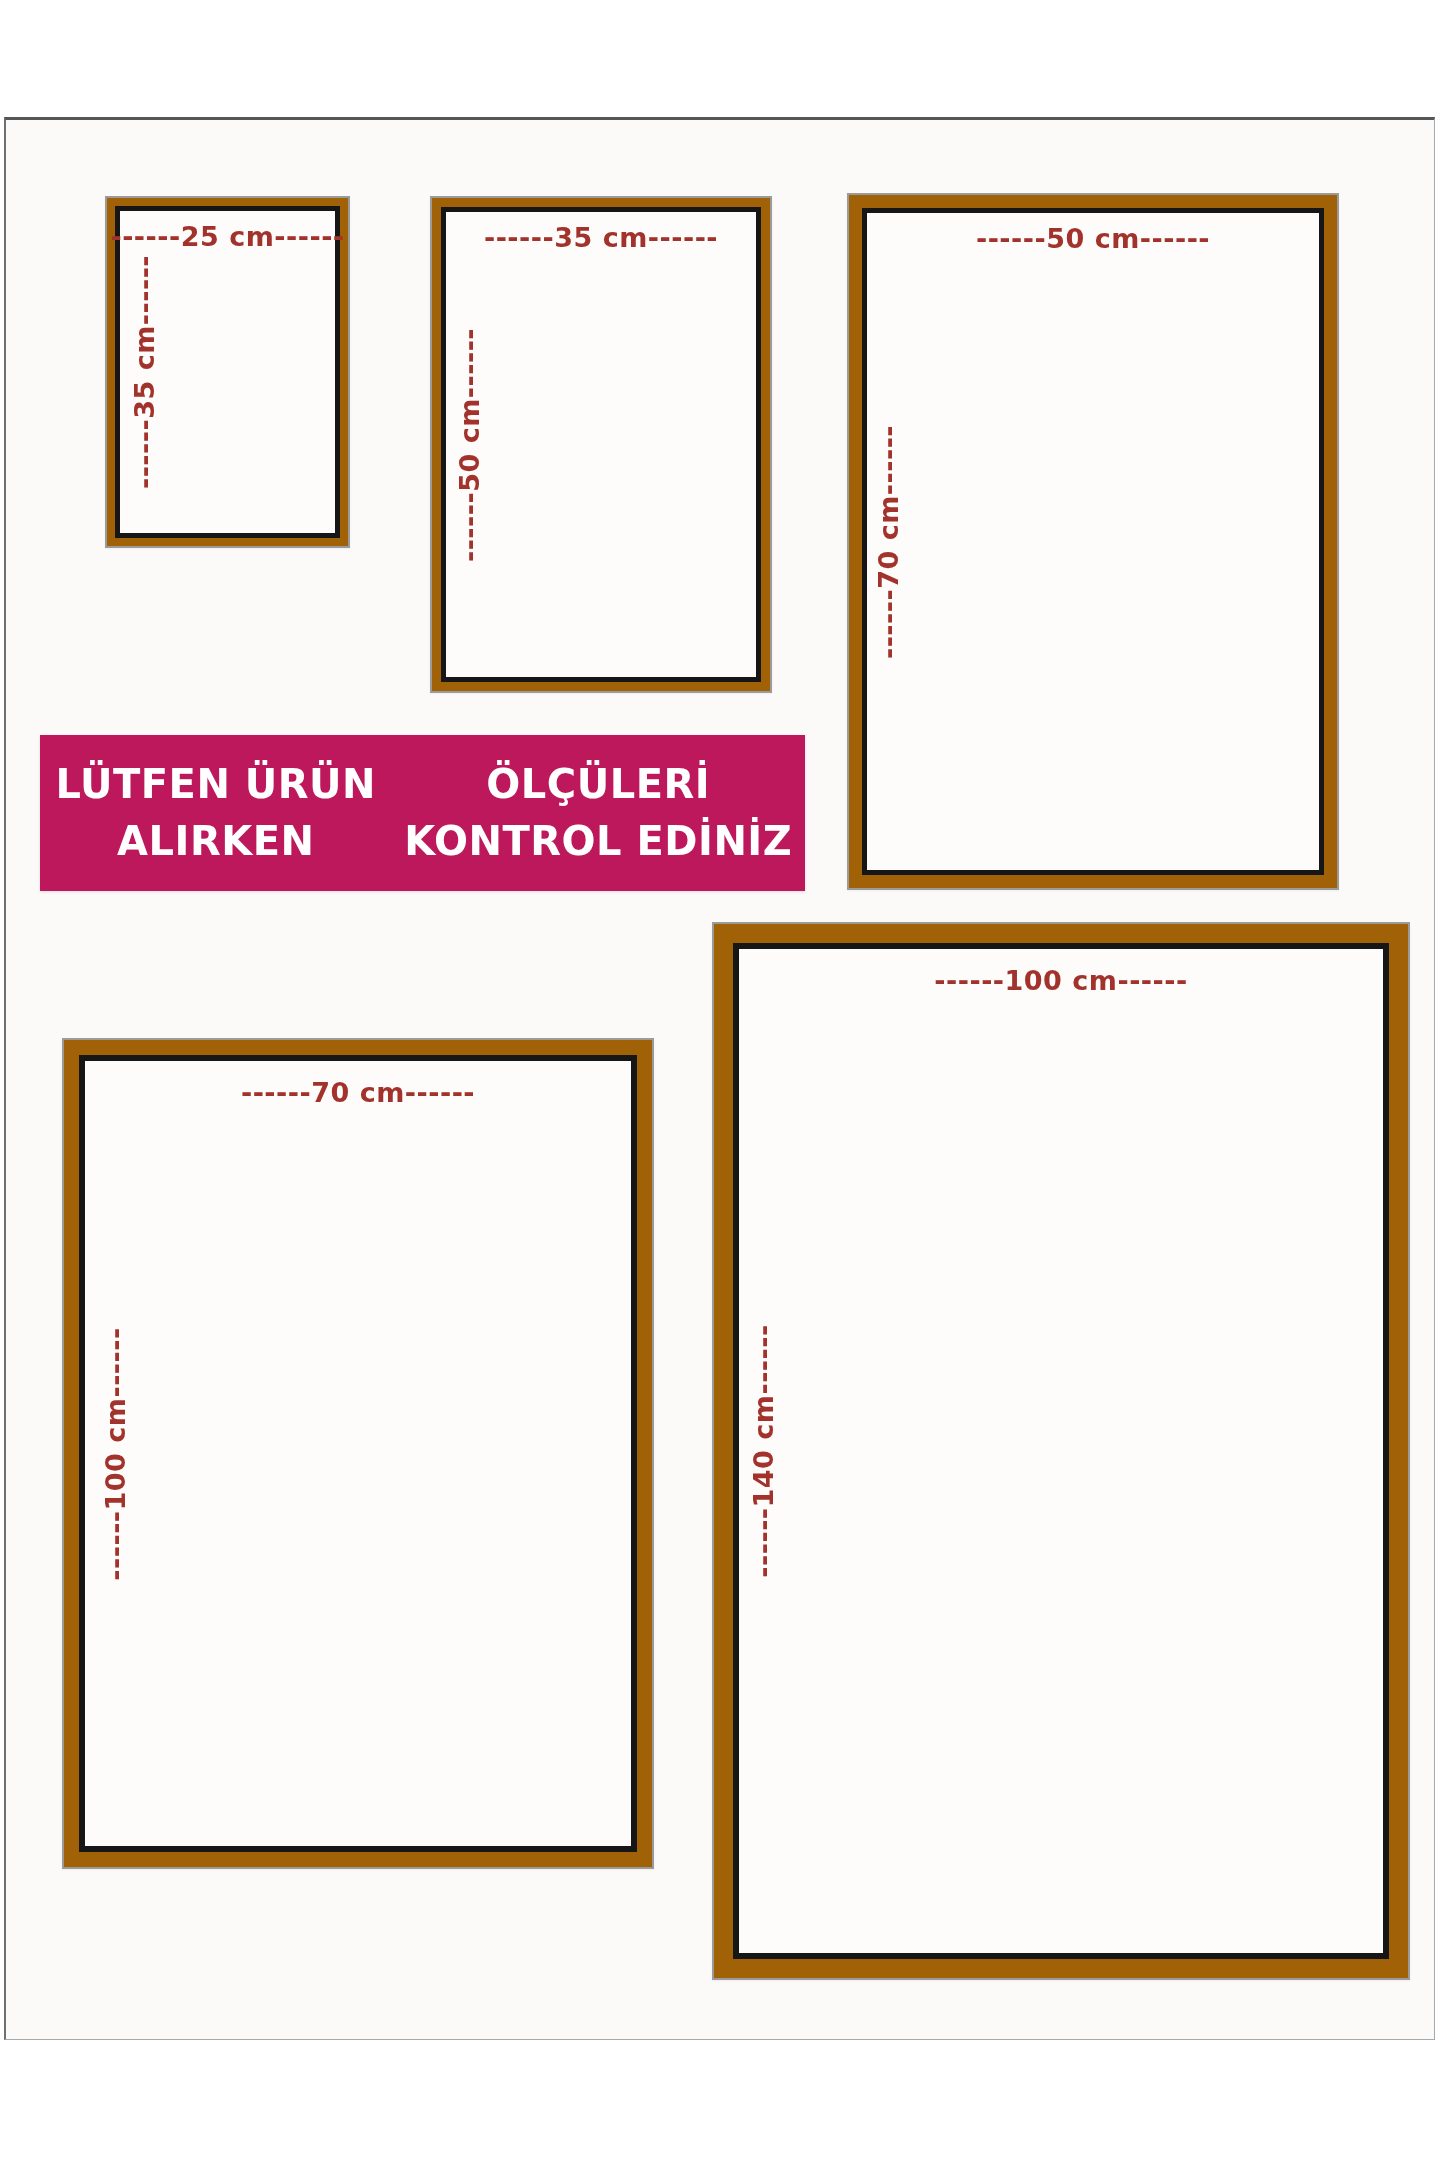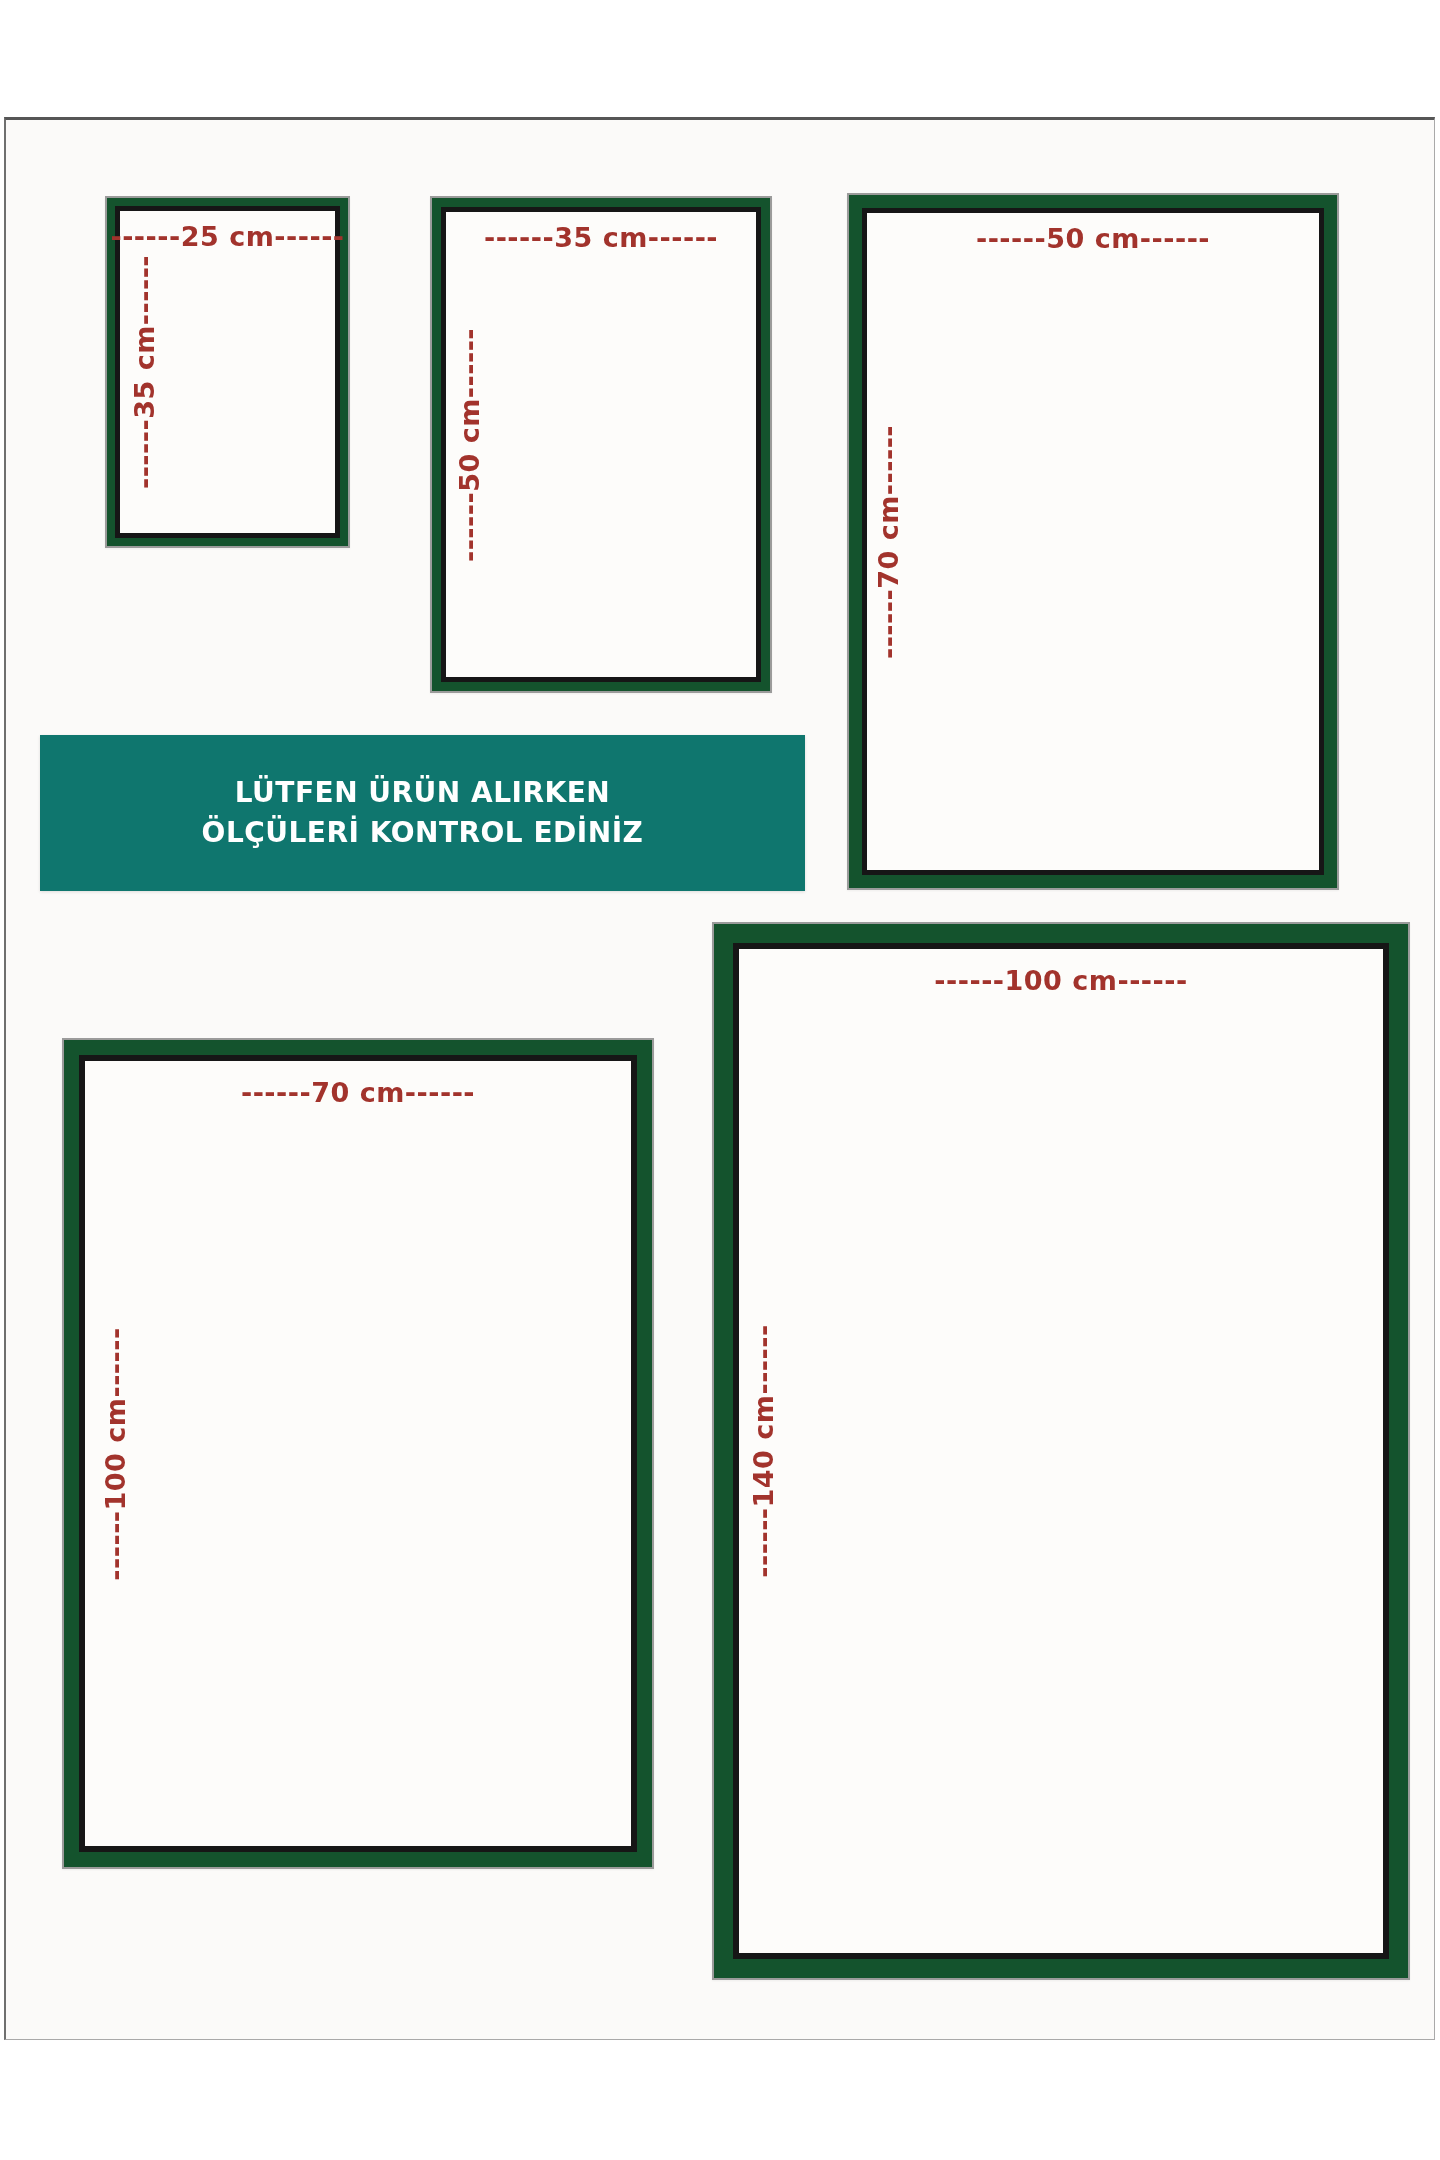--- a/index.html
+++ b/index.html
@@ -25,21 +25,21 @@
     box-sizing: border-box;
     background: #fbfaf9;
     border: 1px solid #a9a9a9;
     border-top: 3px solid #565656;
     border-left: 2px solid #6f6f6f;
   }
   
   .size-box {
     position: absolute;
     box-sizing: border-box;
-    background: #14532d;
+    background: #a16207;
     border: 2px solid #9b9b9b;
     box-shadow: 0 1px 2px rgba(0,0,0,0.05);
   }
   .size-box .inner {
     position: absolute;
     box-sizing: border-box;
     border: 5px solid #161616;
     background: #fdfcfa;
   }
   .size-box.big .inner { border-width: 6px; padding-left: 24px; }
@@ -80,29 +80,29 @@
   .box4 .dim-v { left: 30px; }
   .box5 .dim-v { left: 24px; }
 
   
   .banner {
     position: absolute;
     left: 34px;
     top: 615px;
     width: 765px;
     height: 156px;
-    background: #0f766e;
+    background: #be185d;
     color: #ffffff;
     display: flex;
-    flex-direction: column;
+    flex-direction: row;
     justify-content: center;
     align-items: center;
     text-align: center;
     font-weight: bold;
-    font-size: 28px;
+    font-size: 40px;
     line-height: 1.42;
     letter-spacing: 0.5px;
     box-shadow: 0 1px 3px rgba(0,0,0,0.12);
   }
 </style>
 </head>
 <body>
 
 <div class="canvas">
   <div class="page">

